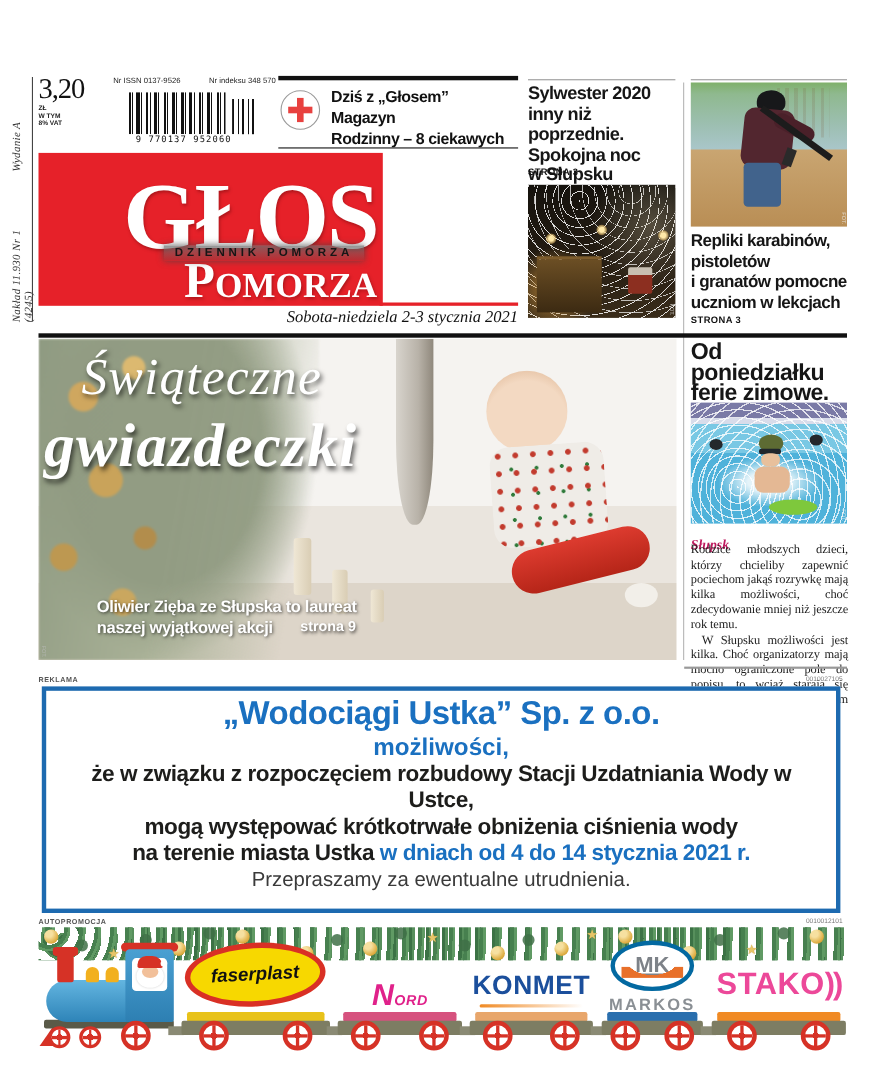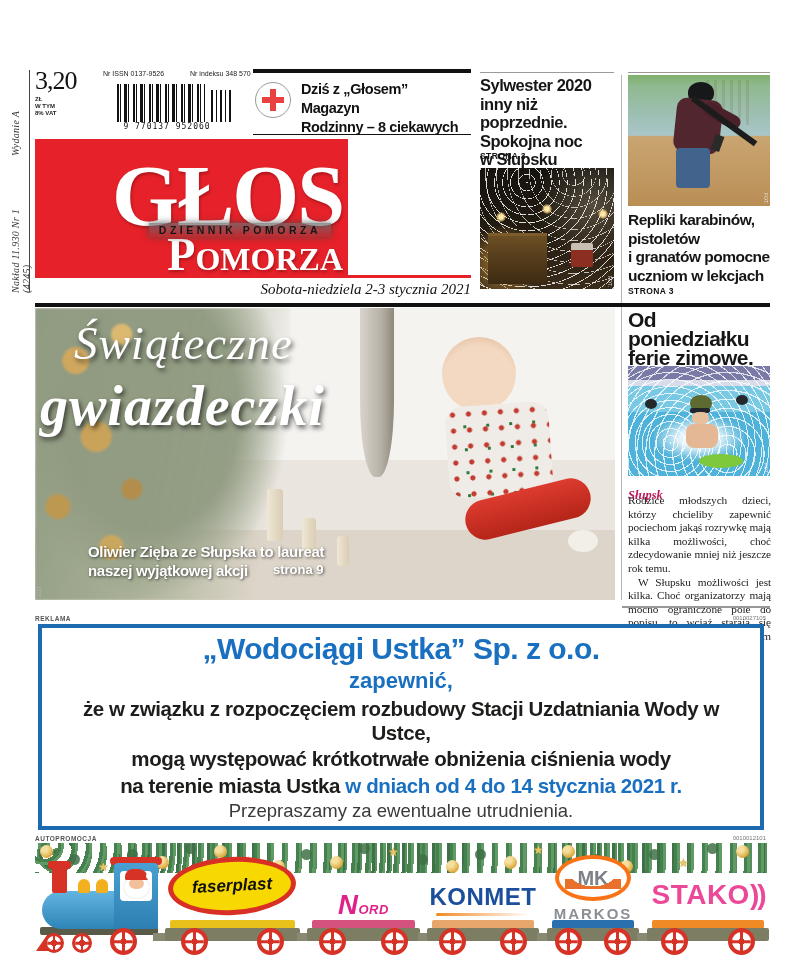--- a/index.html
+++ b/index.html
@@ -177,21 +177,21 @@
   .ferie-strona { position:static; display:block; margin-top:3px;
     font:700 10px "Liberation Sans", sans-serif; letter-spacing:.4px; color:#111; }
   #rule-c { left:622px; top:606px; width:148px; height:2px; background:#999; position:absolute; }
 
   
   .ad-label { position:absolute; left:35px; top:615px; font:700 6.5px "Liberation Sans", sans-serif;
     color:#555; letter-spacing:.5px; }
   .ad-code { position:absolute; right:34px; top:615px; font:400 6px "Liberation Sans", sans-serif; color:#777; }
   .ad-box { position:absolute; left:38px; top:624px; width:726px; height:206px;
     border:4px solid #1d6ab0; background:#fff; display:flex; flex-direction:column;
-    justify-content:space-between; align-items:center; text-align:center; padding:4px 10px; }
+    justify-content:flex-start; align-items:center; text-align:center; padding:4px 10px; }
   .ad-title { font:700 30px "Liberation Sans", sans-serif; color:#1a70c0; letter-spacing:-.5px; }
   .ad-sub { font:700 22px "Liberation Sans", sans-serif; color:#1a70c0; }
   .ad-line { font:700 20.5px "Liberation Sans", sans-serif; color:#1d1d1b; letter-spacing:-.4px; }
   .ad-line .blue { color:#1a70c0; }
   .ad-last { font:400 18.5px "Liberation Sans", sans-serif; color:#3a3a3a; }
 
   
   .train-label { position:absolute; left:35px; top:835px; font:700 6.5px "Liberation Sans", sans-serif;
     color:#555; letter-spacing:.5px; }
   .train-code { position:absolute; right:34px; top:835px; font:400 6px "Liberation Sans", sans-serif; color:#777; }
@@ -245,21 +245,21 @@
     font:italic 700 17px "Liberation Sans", sans-serif; color:#111; }
   .logo-nord { position:absolute; left:0; top:34px; width:100%; text-align:center;
     font:italic 700 19px "Liberation Sans", sans-serif; font-variant:small-caps; color:#e0218a;
     letter-spacing:.5px; }
   .logo-nord::first-letter { font-size:1.45em; }
   .logo-konmet { position:absolute; left:0; top:28px; width:100%; text-align:center;
     font:700 24px "Liberation Sans", sans-serif; color:#1b4f9c; letter-spacing:.5px; }
   .konmet-swoosh { position:absolute; left:8%; top:58px; width:84%; height:3px;
     background:linear-gradient(90deg,#f08a24, rgba(240,138,36,0)); border-radius:2px; }
   .logo-mk-ellipse { position:absolute; left:50%; top:0; width:76px; height:46px; margin-left:-38px;
-    border:4px solid #f97316; border-radius:50%; display:flex; align-items:center; justify-content:center;
+    border:4px solid #0369a1; border-radius:50%; display:flex; align-items:center; justify-content:center;
     font:700 20px "Liberation Sans", sans-serif; color:#7d8288; background:#fff; overflow:hidden;text-decoration:underline; }
   .mk-swoosh { position:absolute; left:6px; right:6px; bottom:8px; height:10px;
     background:radial-gradient(ellipse at 50% -80%, transparent 60%, #e8702a 61%); }
   .logo-markos { position:absolute; left:0; top:50px; width:100%; text-align:center;
     font:700 15px "Liberation Sans", sans-serif; color:#8a8f94; letter-spacing:2px; }
   .logo-stako { position:absolute; left:0; top:24px; width:100%; text-align:center;
     font:700 28px "Liberation Sans", sans-serif; color:#ec4899; letter-spacing:.5px; }
   .logo-stako .suffix { letter-spacing:-2px; font-weight:700; }
 </style>
 </head>
@@ -375,21 +375,21 @@
     <p>Rodzice młodszych dzieci, którzy chcieliby zapewnić pociechom jakąś rozrywkę mają kilka możliwości, choć zdecydowanie mniej niż jeszcze rok temu.</p>
     <p>W Słupsku możliwości jest kilka. Choć organizatorzy mają mocno ograniczone pole do popisu, to wciąż starają się zapewnić atrakcje najmłodszym na czas ferii.</p>
     <span class="ferie-strona">STRONA 4</span>
   </div>
   <div id="rule-c"></div>
 
   <div class="ad-label">REKLAMA</div>
   <div class="ad-code">0010027105</div>
   <div class="ad-box">
     <div class="ad-title">„Wodociągi Ustka” Sp. z o.o.</div>
-    <div class="ad-sub">zapewnić,</div>
+    <div class="ad-sub">możliwości,</div>
     <div class="ad-line">że w związku z rozpoczęciem rozbudowy Stacji Uzdatniania Wody w Ustce,</div>
     <div class="ad-line">mogą występować krótkotrwałe obniżenia ciśnienia wody</div>
     <div class="ad-line"><span>na terenie miasta Ustka</span><span class="blue"> w dniach od 4 do 14 stycznia 2021 r.</span></div>
     <div class="ad-last">Przepraszamy za ewentualne utrudnienia.</div>
   </div>
 
   <div class="train-label">AUTOPROMOCJA</div>
   <div class="train-code">0010012101</div>
   <div class="train-zone">
     <div class="garland">

